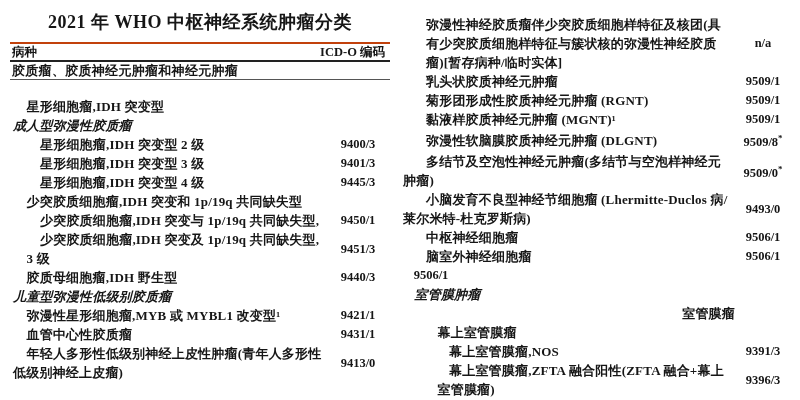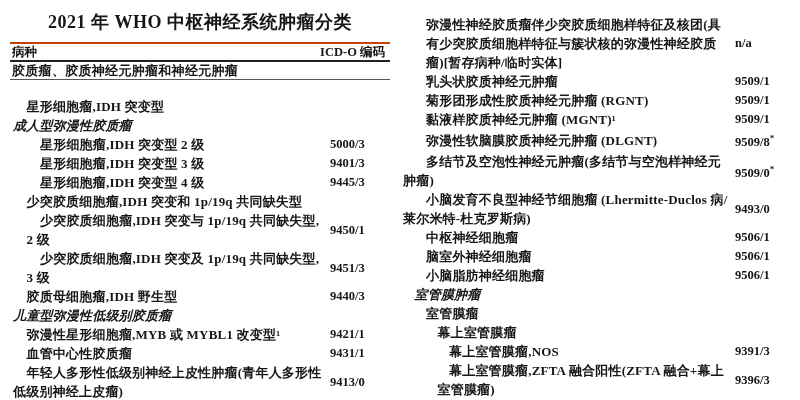--- a/index.html
+++ b/index.html
@@ -35,21 +35,21 @@
 
   .row { display:flex; align-items:center; }
   .lines { flex:1 1 auto; min-width:0; }
   .line {
     line-height:19px; font-size:13px; white-space:nowrap;
     letter-spacing:0.2px;
   }
   .item .line { font-weight:600; }
   .group .line { font-weight:700; font-style:italic; }
   .code {
-    flex:0 0 auto; width:56px; text-align:left;
+    flex:0 0 auto; width:56px; text-align:center;
     font-size:12.5px; font-weight:600; padding-right:4px;
     line-height:19px;
   }
   .code sup { font-size:9px; font-weight:700; }
 </style>
 </head>
 <body style="--hl: #e0372e;">
 
 <div id="left-col" class="col">
   <div class="doc-title">2021 年 WHO 中枢神经系统肿瘤分类</div>
@@ -68,21 +68,21 @@
       <div class="row group">
         <div class="lines">
           <div class="line" style="padding-left: 3px;">成人型弥漫性胶质瘤</div>
         </div>
         <div class="code"><span></span></div>
       </div>
       <div class="row item">
         <div class="lines">
           <div class="line" style="padding-left: 30px;">星形细胞瘤,IDH 突变型 2 级</div>
         </div>
-        <div class="code"><span>5000/3</span></div>
+        <div class="code"><span>9400/3</span></div>
       </div>
       <div class="row item">
         <div class="lines">
           <div class="line" style="padding-left: 30px;">星形细胞瘤,IDH 突变型 3 级</div>
         </div>
         <div class="code"><span>9401/3</span></div>
       </div>
       <div class="row item">
         <div class="lines">
           <div class="line" style="padding-left: 30px;">星形细胞瘤,IDH 突变型 4 级</div>
@@ -91,21 +91,20 @@
       </div>
       <div class="row item">
         <div class="lines">
           <div class="line" style="padding-left: 16.5px;">少突胶质细胞瘤,IDH 突变和 1p/19q 共同缺失型</div>
         </div>
         <div class="code"><span></span></div>
       </div>
       <div class="row item">
         <div class="lines">
           <div class="line" style="padding-left: 30px;">少突胶质细胞瘤,IDH 突变与 1p/19q 共同缺失型,</div>
-          <div class="line" style="padding-left: 16.5px;">2 级</div>
         </div>
         <div class="code"><span>9450/1</span></div>
       </div>
       <div class="row item">
         <div class="lines">
           <div class="line" style="padding-left: 30px;">少突胶质细胞瘤,IDH 突变及 1p/19q 共同缺失型,</div>
           <div class="line" style="padding-left: 16.5px;">3 级</div>
         </div>
         <div class="code"><span>9451/3</span></div>
       </div>
@@ -197,34 +196,31 @@
         </div>
         <div class="code"><span>9506/1</span></div>
       </div>
       <div class="row item">
         <div class="lines">
           <div class="line" style="padding-left: 23px;">脑室外神经细胞瘤</div>
         </div>
         <div class="code"><span>9506/1</span></div>
       </div>
       <div class="row item">
-        <div class="lines">
-          <div class="line" style="padding-left: 23px;">小脑脂肪神经细胞瘤</div>
-        </div>
         <div class="code"><span>9506/1</span></div>
       </div>
       <div class="row group">
         <div class="lines">
           <div class="line" style="padding-left: 11.5px;">室管膜肿瘤</div>
         </div>
         <div class="code"><span></span></div>
       </div>
       <div class="row item">
         <div class="lines">
-          <div class="line" style="padding-left: 23px;">室管膜瘤</div>
+          <div class="line" style="padding-left: 23px; text-align: right;">室管膜瘤</div>
         </div>
         <div class="code"><span></span></div>
       </div>
       <div class="row item">
         <div class="lines">
           <div class="line" style="padding-left: 34.5px;">幕上室管膜瘤</div>
         </div>
         <div class="code"><span></span></div>
       </div>
       <div class="row item">

